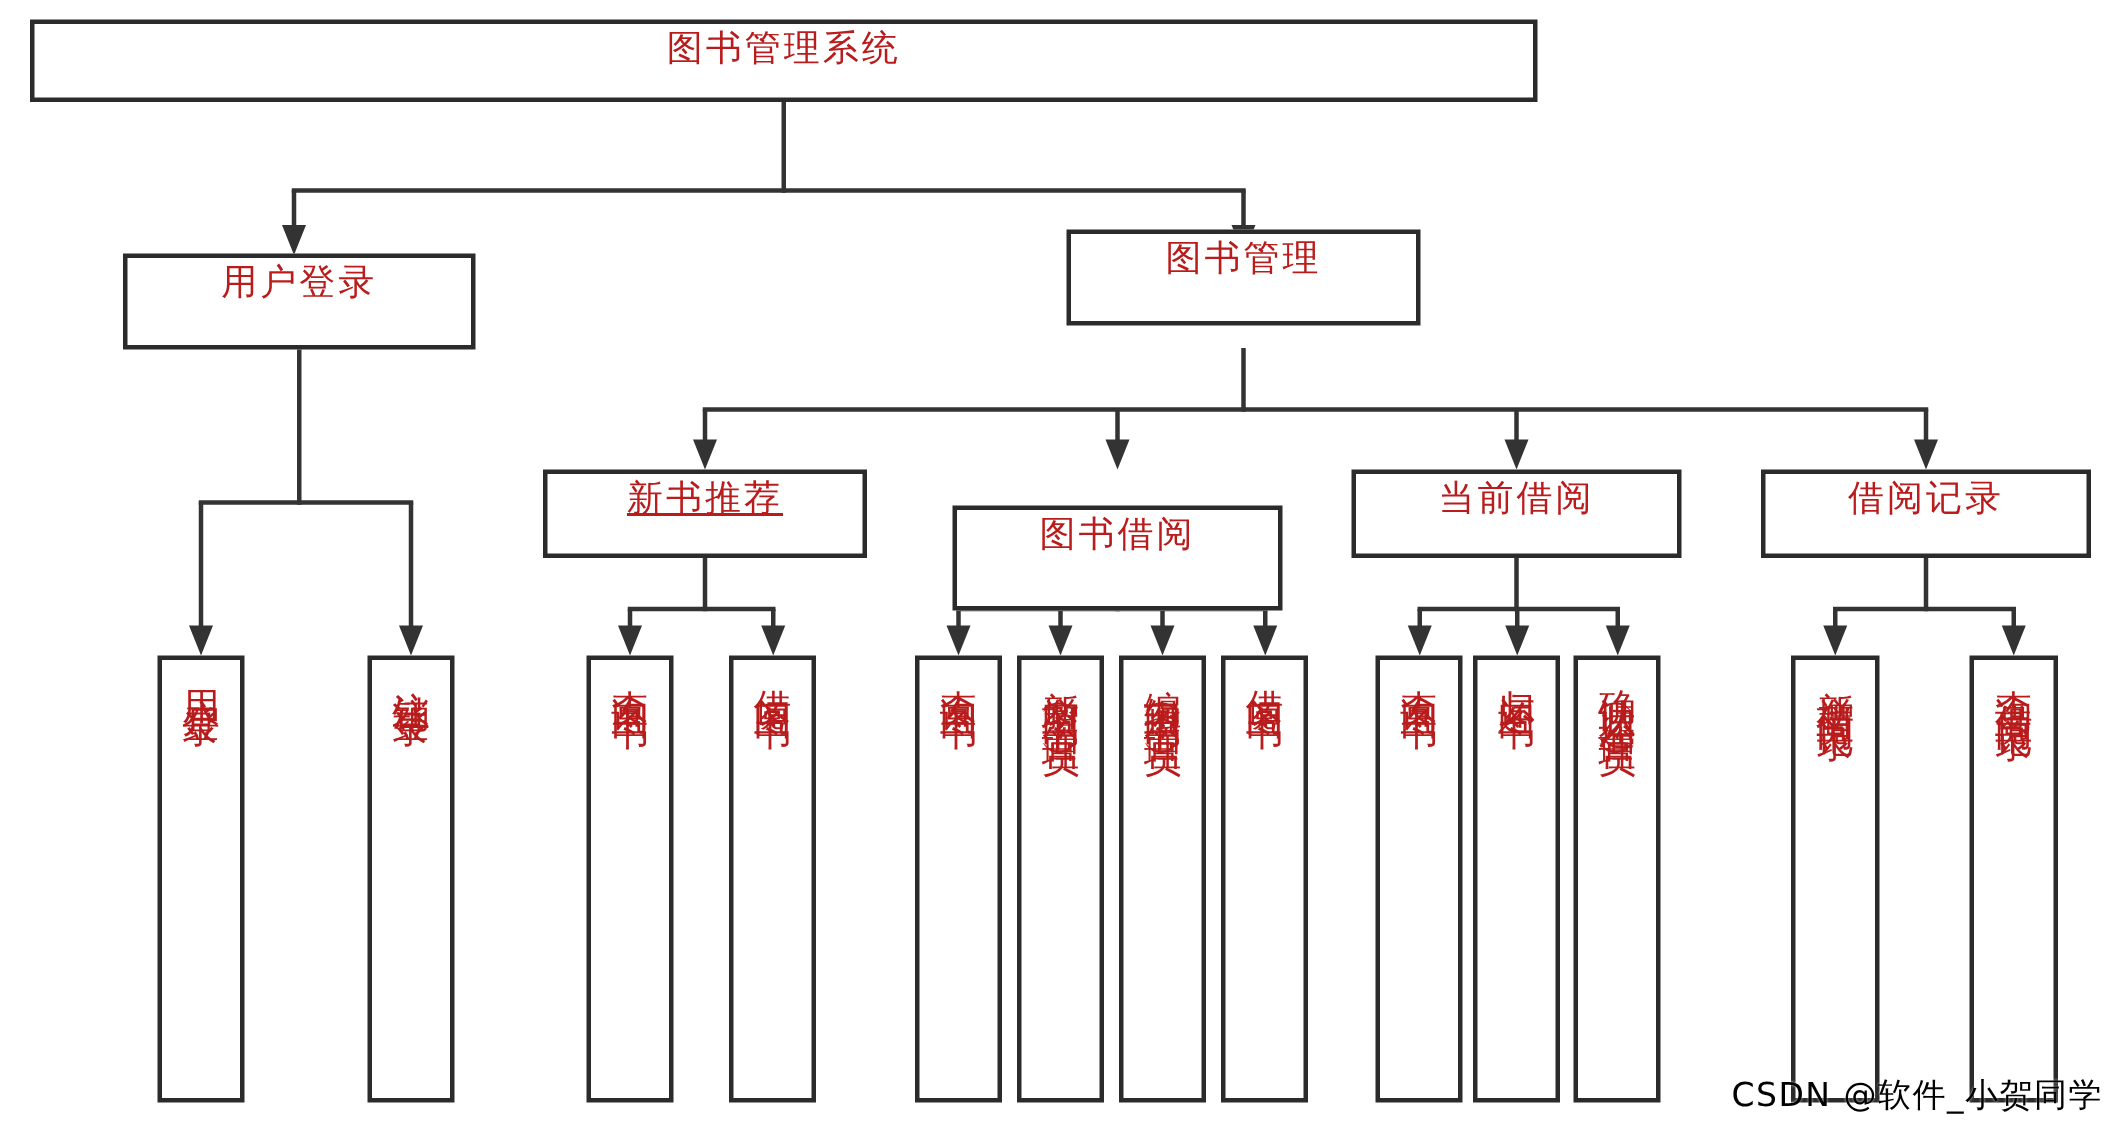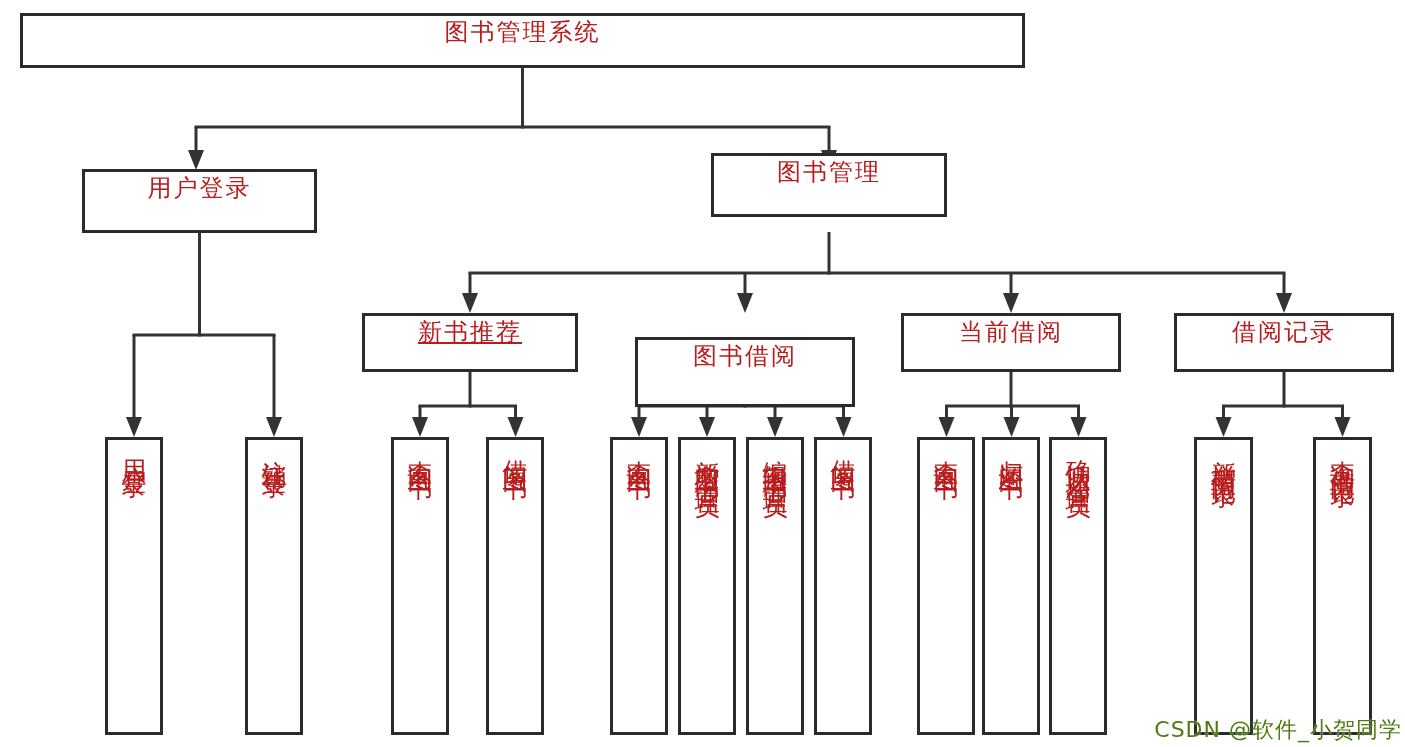--- a/index.html
+++ b/index.html
@@ -61,21 +61,21 @@
   .lf-9  { left: 917px; }
   .lf-10 { left: 982px; }
   .lf-11 { left: 1049px; }
   .lf-12 { left: 1194px; width: 59px; }
   .lf-13 { left: 1313px; width: 59px; }
   #watermark {
     position: absolute;
     right: 3px;
     bottom: 2px;
     font-size: 22px;
-    color: #4d7c0f;
+    color: #000000;
     letter-spacing: 1px;
     white-space: nowrap;
     z-index: 3;
     text-shadow: 0 0 2px rgba(255,255,255,0.8);
   }
 </style>
 </head>
 <body>
 
 <div id="canvas">

